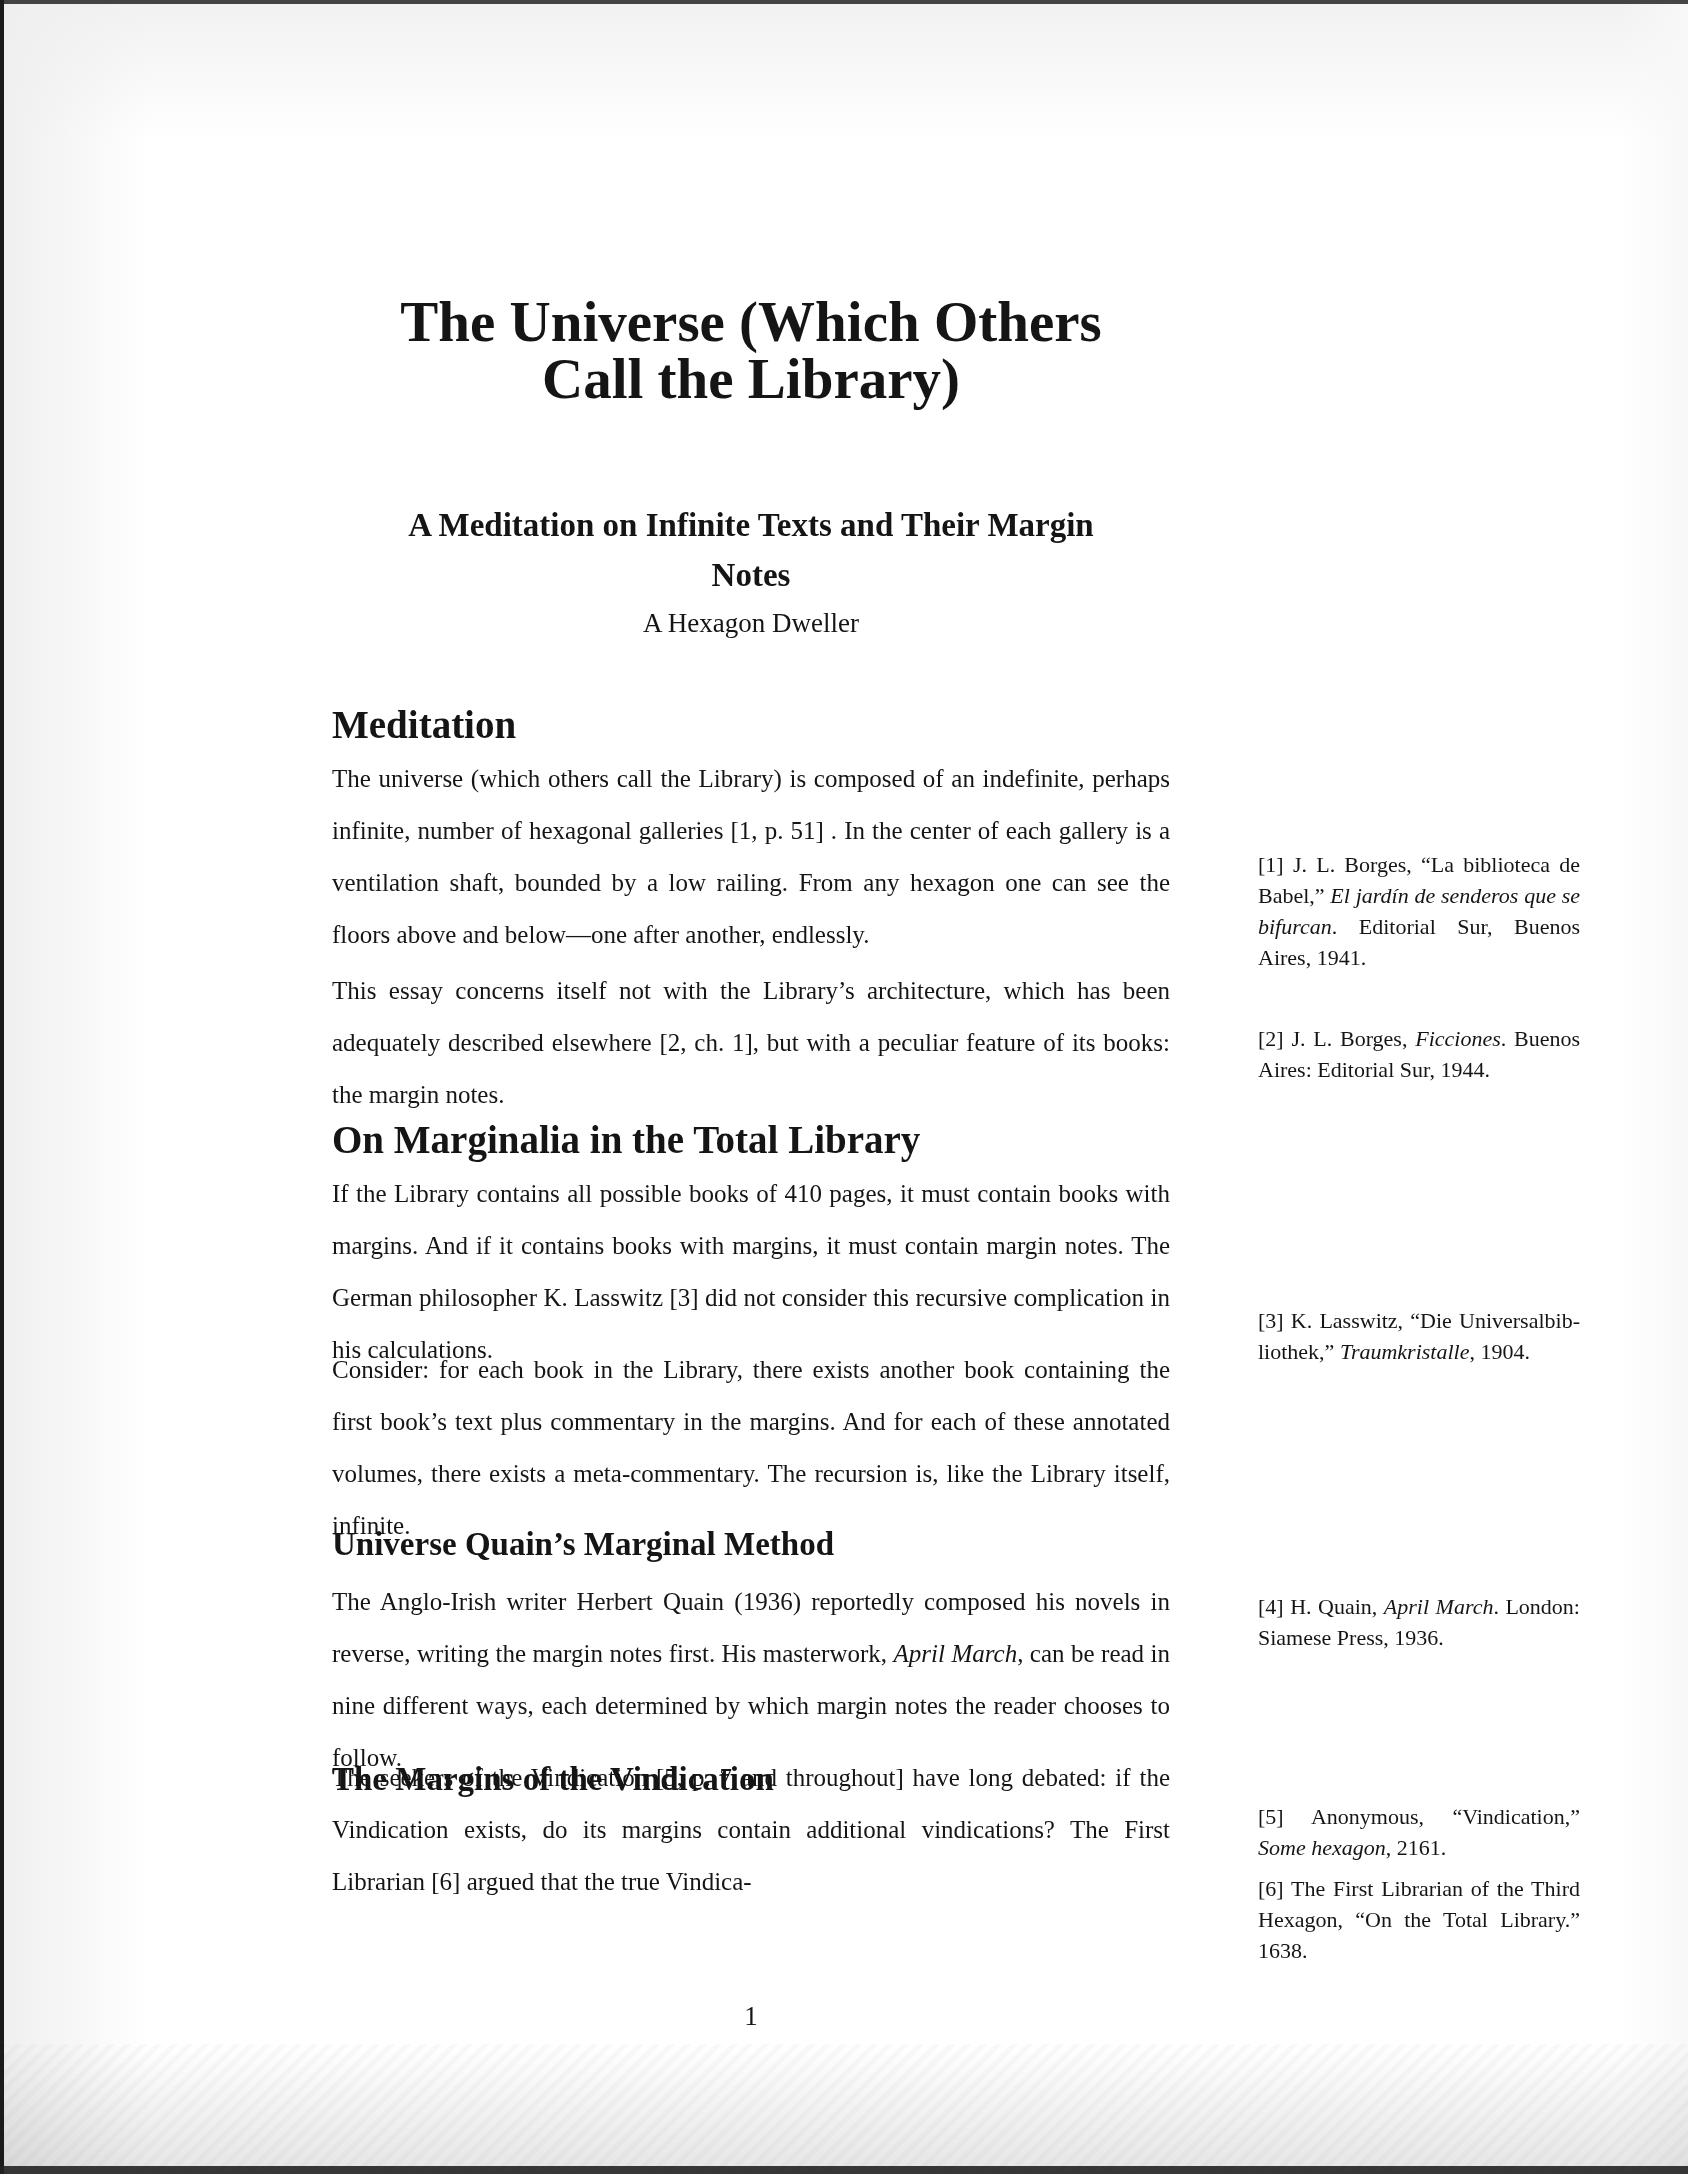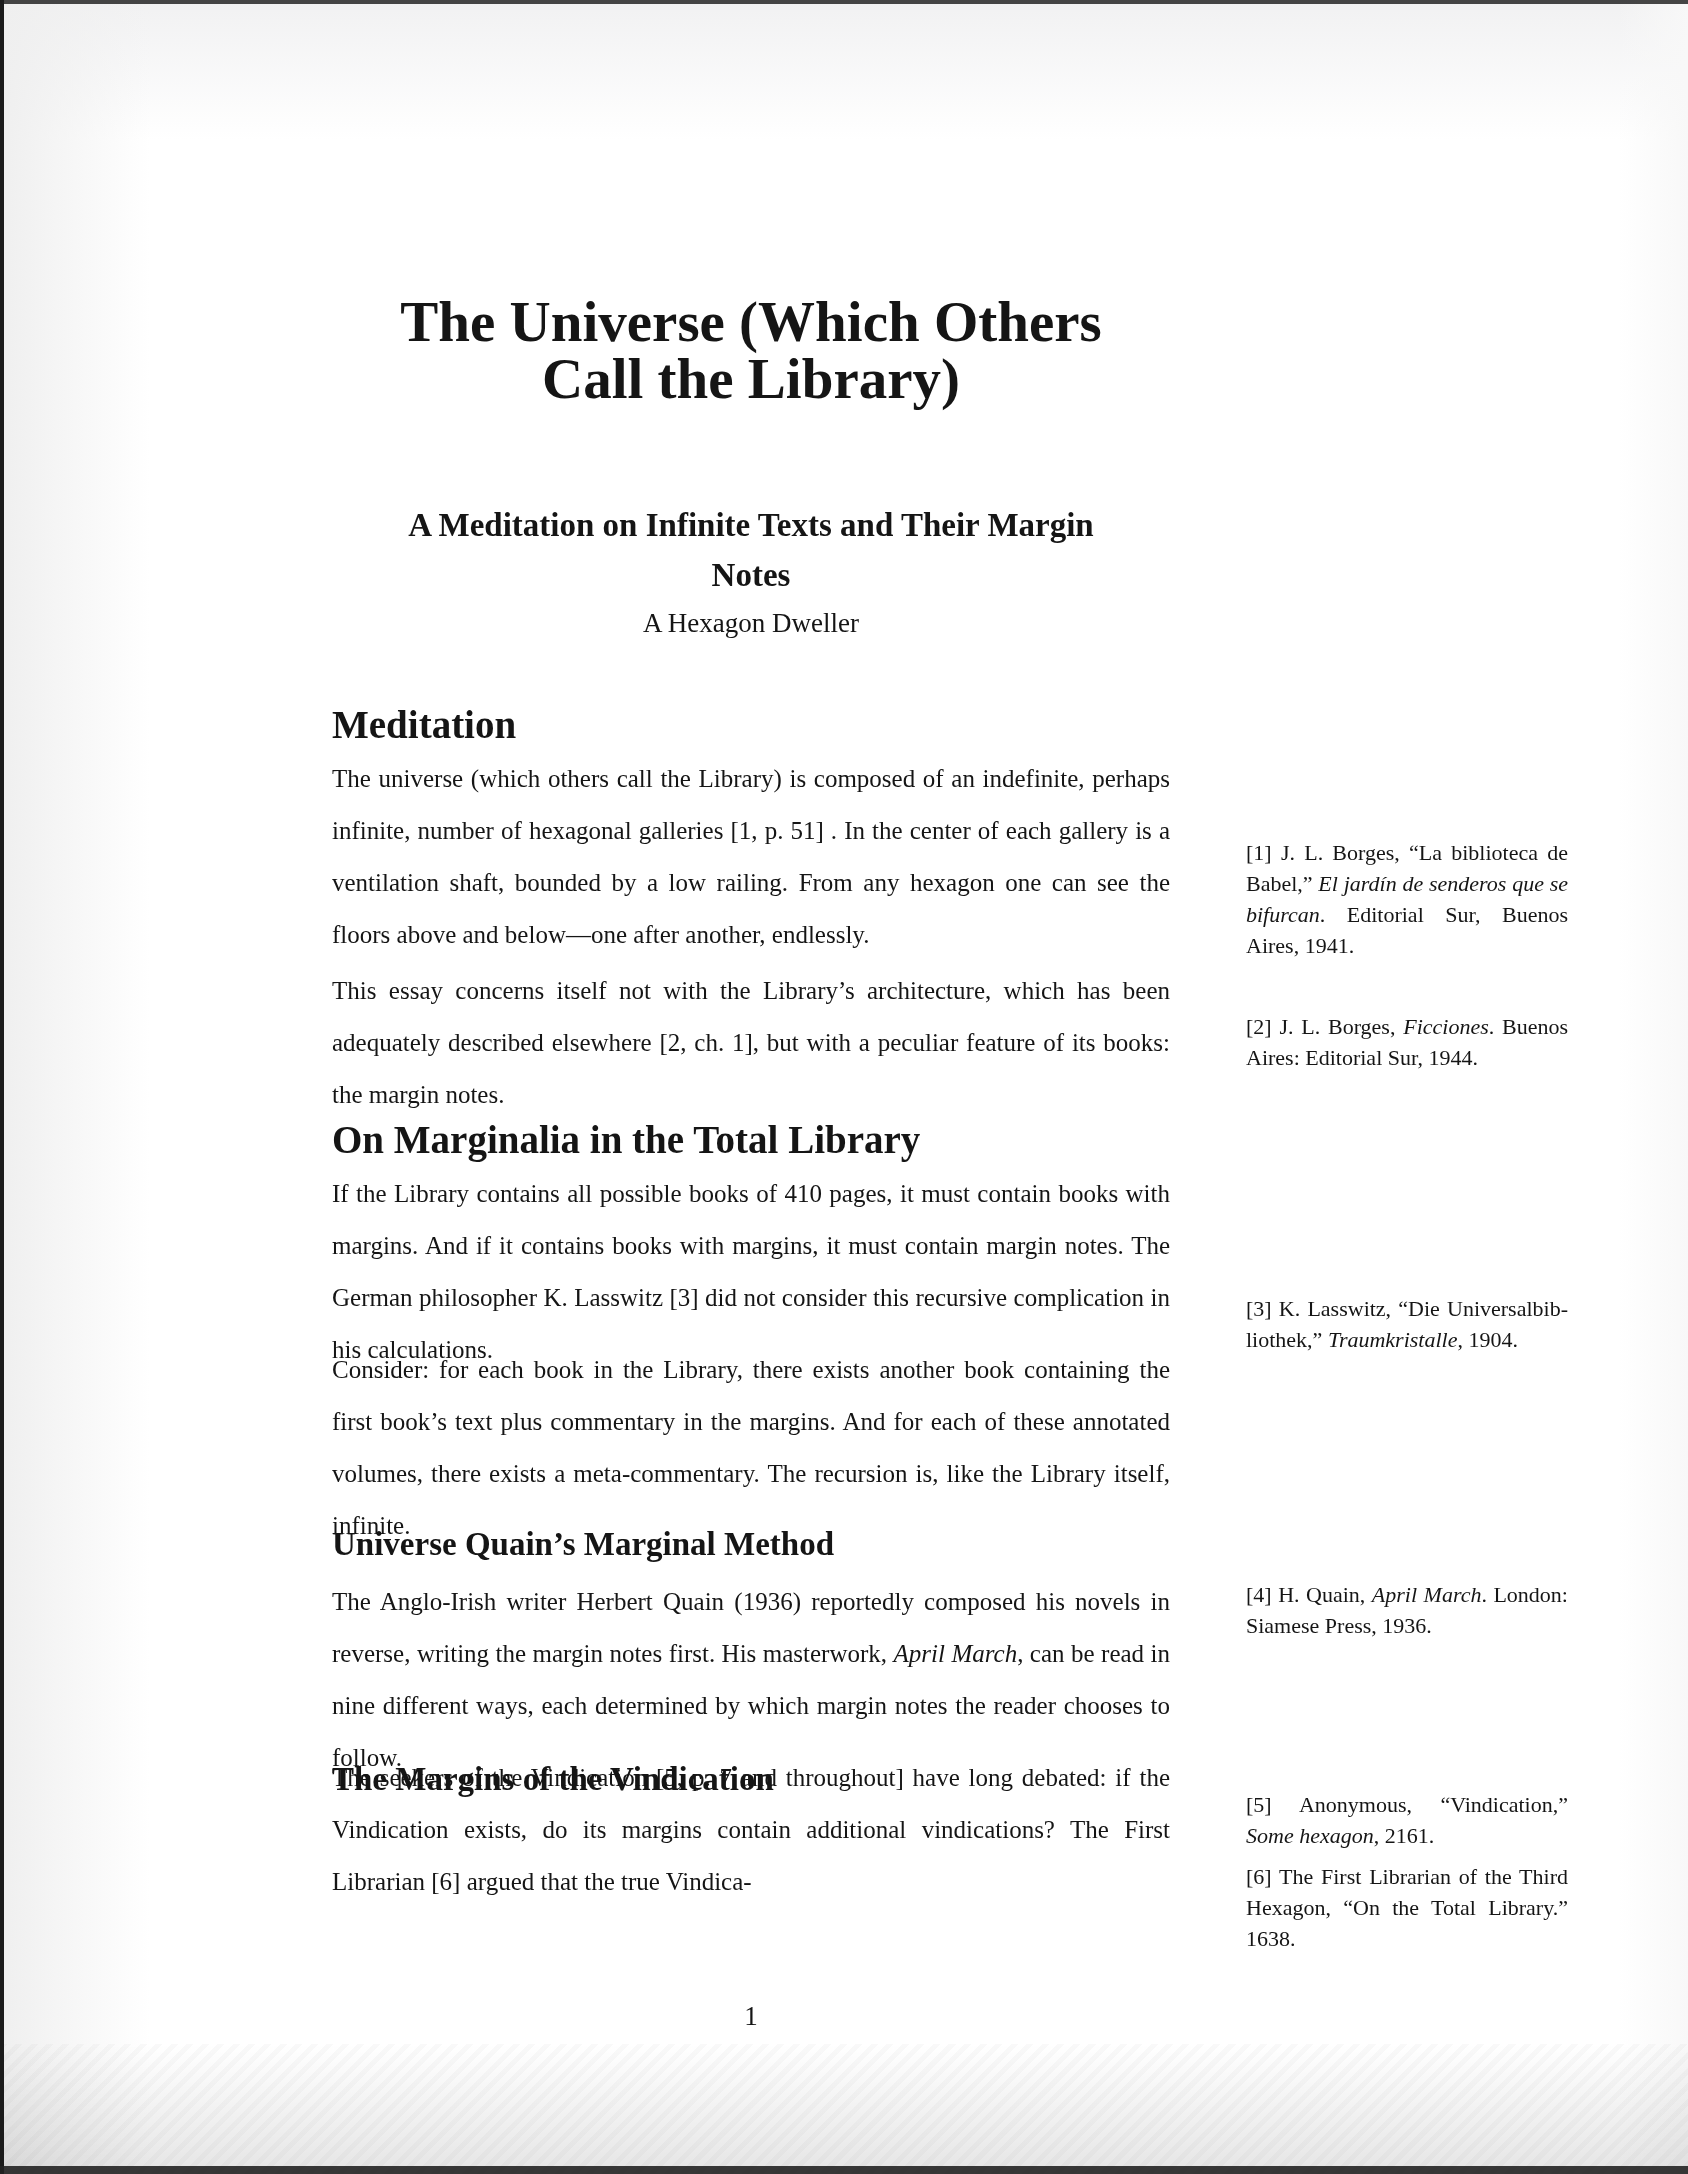--- a/index.html
+++ b/index.html
@@ -36,21 +36,21 @@
   .doc-author{top:606px;font-size:27px;line-height:34px;}
 
   h1.sec{position:absolute;left:332px;width:838px;margin:0;
     font-size:39px;line-height:48px;font-weight:bold;}
   h2.subsec{position:absolute;left:332px;width:838px;margin:0;
     font-size:33px;line-height:42px;font-weight:bold;}
   p.body{position:absolute;left:332px;width:838px;margin:0;
     font-size:25px;line-height:52px;text-align:justify;}
 
   
-  aside.sidenote{position:absolute;left:1242px;width:322px;margin:4px;
+  aside.sidenote{position:absolute;left:1242px;width:322px;margin:16px;
     font-size:22px;line-height:31px;text-align:justify;}
   .it{font-style:italic;}
 
   .page-number{top:1999px;font-size:27px;line-height:34px;}
 </style>
 </head>
 <body>
 
 <div class="page">
 

